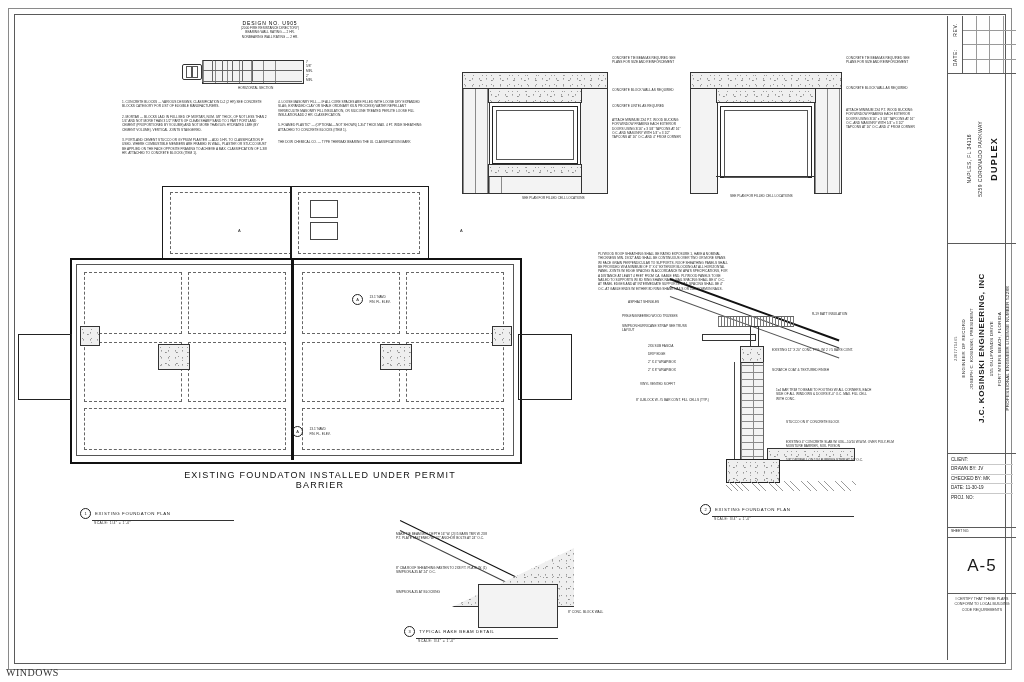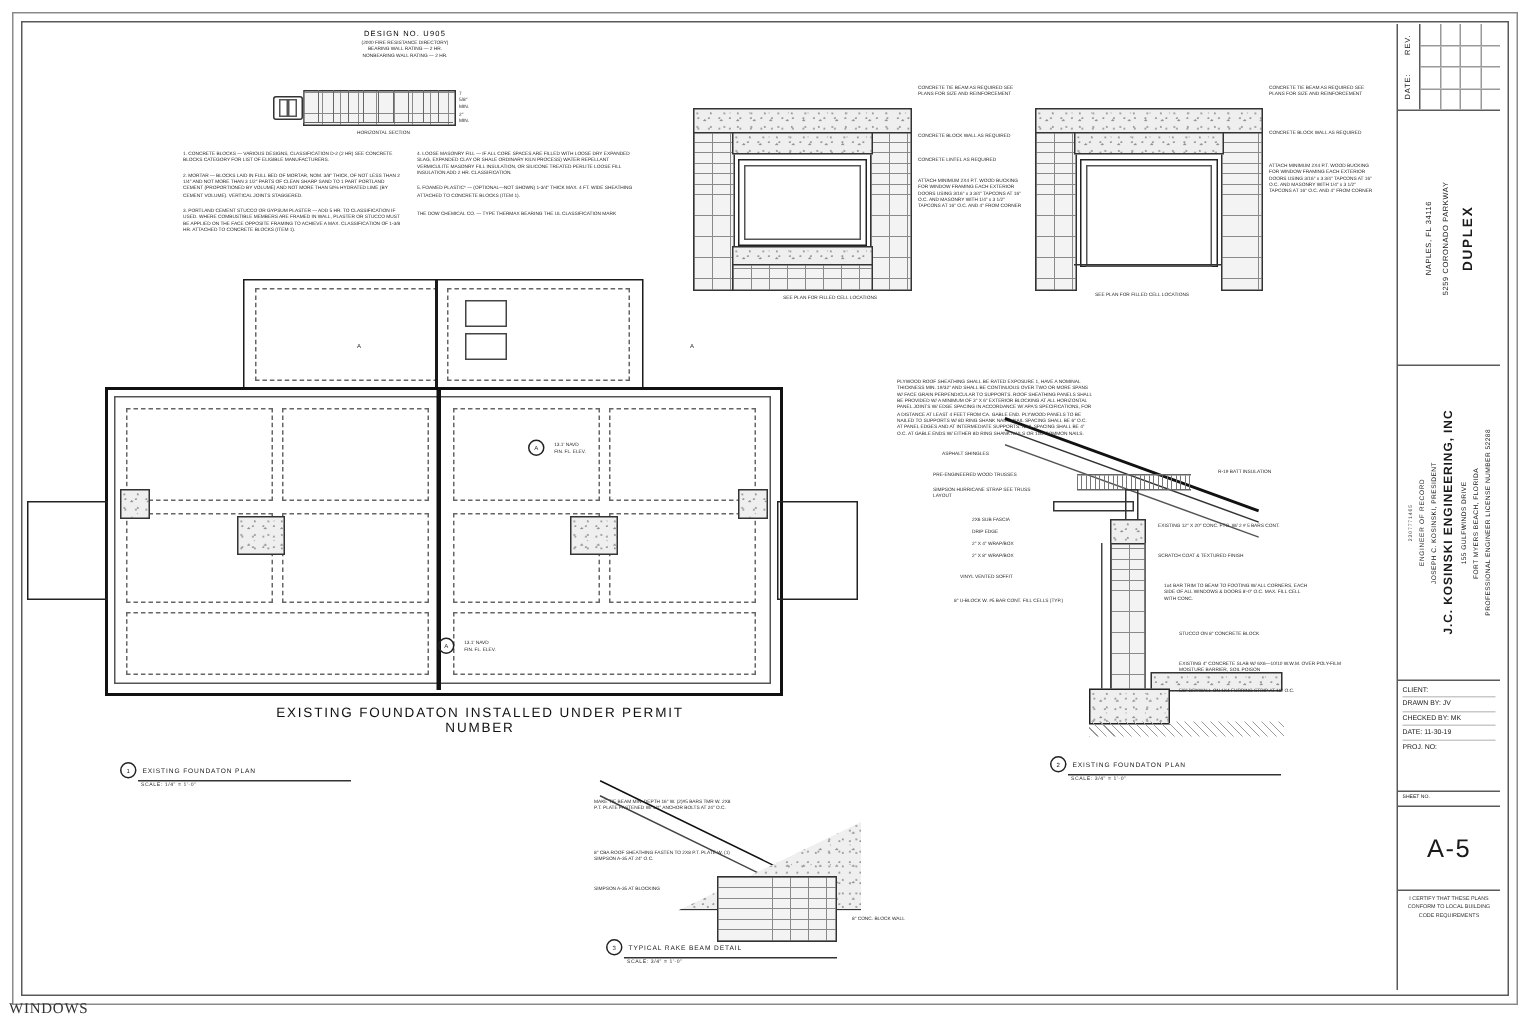--- a/index.html
+++ b/index.html
@@ -18,21 +18,21 @@
   .border-outer{
     position:absolute;left:8px;top:8px;width:1002px;height:660px;
     border:1px solid #8a8a8a;
   }
   .border-inner{
     position:absolute;left:14px;top:14px;width:990px;height:648px;
     border:1px solid #5a5a5a;
   }
   
   .titleblock{
-    position:absolute;right:24px;top:16px;width:68px;height:644px;
+    position:absolute;right:8px;top:16px;width:68px;height:644px;
     border-left:1px solid #5a5a5a;
     display:flex;flex-direction:column;
     font-size:4px;color:#1a1a1a;
   }
   .tb-cell{
     border-bottom:1px solid #5a5a5a;
     box-sizing:border-box;
     position:relative;
     overflow:hidden;
   }
@@ -322,21 +322,21 @@
       <span class="circ-tag">A</span>
       <span class="tiny" style="display:inline-block;vertical-align:middle;margin-left:2px;">
         <span style="display:block;">13.1' NAVD</span>
         <span style="display:block;">FIN. FL. ELEV.</span>
       </span>
     </div>
 
     <div class="tiny5" style="position:absolute;left:176px;top:42px;">A</div>
     <div class="tiny5" style="position:absolute;left:398px;top:42px;">A</div>
 
-    <div style="position:absolute;left:98px;top:284px;width:320px;text-align:center;" class="lbl-title">EXISTING FOUNDATON INSTALLED UNDER PERMIT NUMBER</div>
+    <div style="position:absolute;left:98px;top:284px;width:320px;text-align:center;" class="lbl-title">EXISTING FOUNDATON INSTALLED UNDER PERMIT BARRIER</div>
   </div>
 
   <div class="area" style="left:80px;top:508px;width:180px;">
     <div style="display:flex;align-items:center;gap:4px;">
       <span class="circ-tag">1</span>
       <span class="lbl-sub">EXISTING FOUNDATON PLAN</span>
     </div>
     <div style="height:1px;background:#333;margin-top:1px;width:142px;margin-left:12px;"></div>
     <div class="scale" style="margin-left:14px;">SCALE: 1/4" = 1'-0"</div>
   </div>

